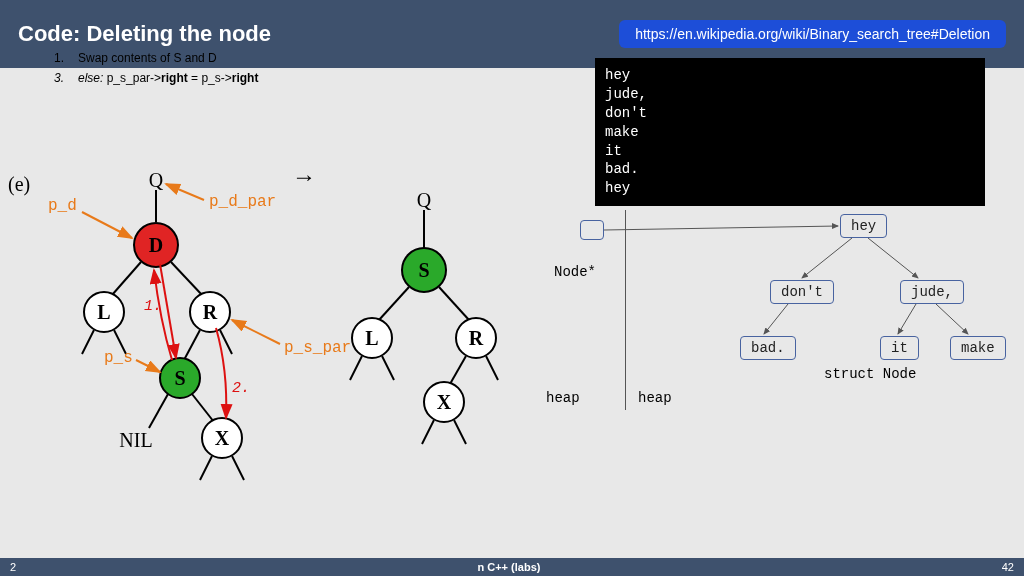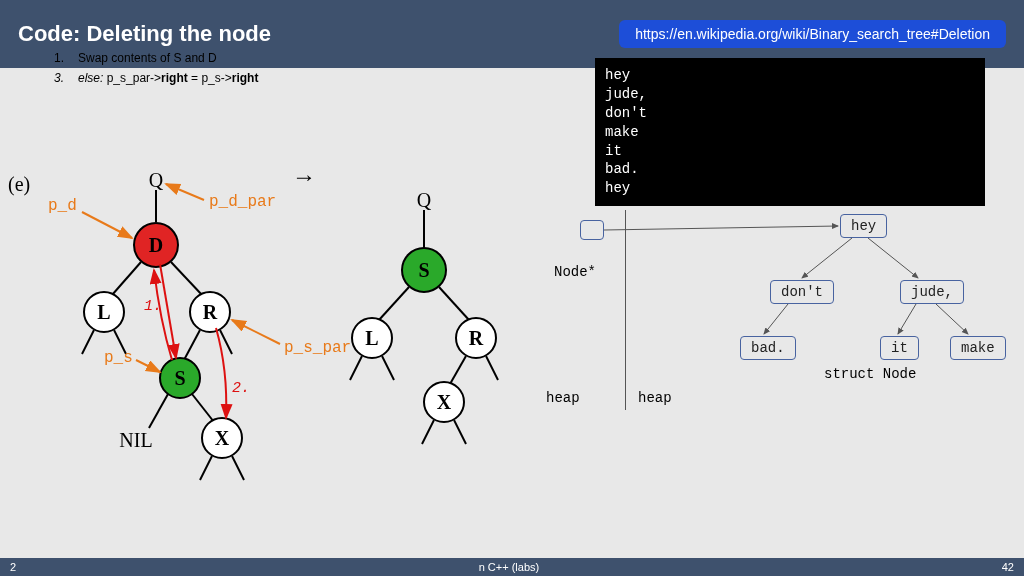--- a/index.html
+++ b/index.html
@@ -154,15 +154,15 @@
 
   <path class="arr-red" d="M168 200 Q156 160 150 110"></path>
   <path class="arr-red" d="M156 104 Q164 150 172 198"></path>
   <text class="lbl-red" x="140" y="150">1.</text>
   <path class="arr-red" d="M212 168 Q224 210 222 258"></path>
   <text class="lbl-red" x="228" y="232">2.</text>
 </svg>
 
 <div class="footer">
   <span>2</span>
-  <span style="font-weight:normal">n C++ (labs)</span>
+  <span style="font-weight:bold">n C++ (labs)</span>
   <span>42</span>
 </div>
 
 </body></html>

